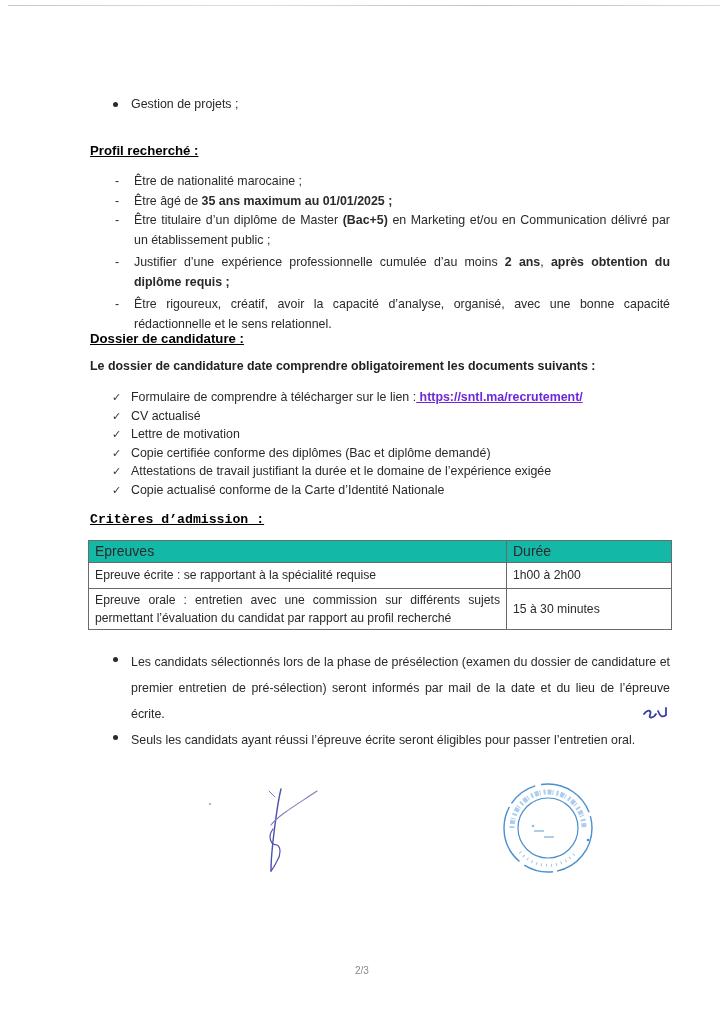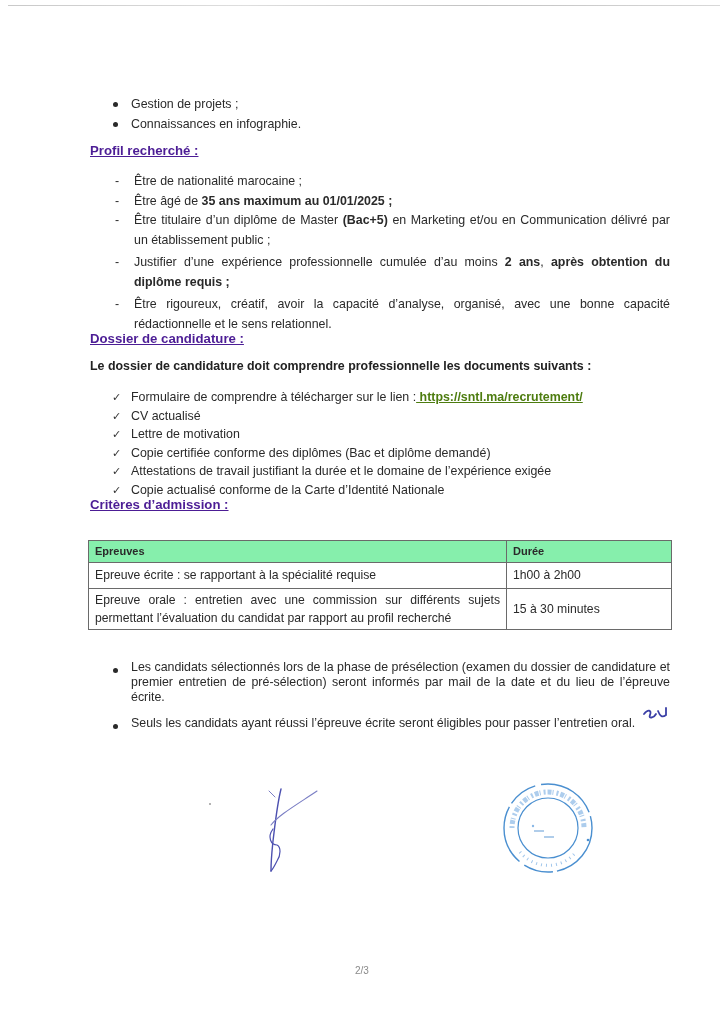--- a/index.html
+++ b/index.html
@@ -18,88 +18,87 @@
     .page { position: absolute; left: 0; top: 0; width: 724px; height: 1024px; border-radius: 6px; }
 
     .bullet-list { position: absolute; left: 113px; list-style: none; }
     .bullet-list li { position: relative; padding-left: 18px; height: 20px; line-height: 20px; }
     .bullet-list li .dot {
       position: absolute; left: 0; top: 8px; width: 5px; height: 5px; border-radius: 50%; background: #2a2a2a;
     }
 
     .heading {
       position: absolute; left: 90px; font-weight: bold; text-decoration: underline;
-      font-size: 13.2px; color: #4c1d95;
+      font-size: 13.2px; color: #000000;
     }
 
     .dash-list { position: absolute; left: 115px; width: 555px; list-style: none; }
     .dash-list li { position: relative; padding-left: 19px; line-height: 19.5px; margin-bottom: 0px; text-align: justify; }
     .dash-list li .dash { position: absolute; left: 0; top: 0; }
 
     .intro {
       position: absolute; left: 90px; top: 358px; font-weight: bold; font-size: 12.4px; color: #222;
     }
 
     .check-list { position: absolute; left: 112px; top: 388px; list-style: none; }
     .check-list li { position: relative; padding-left: 19px; height: 18.5px; line-height: 18.5px; }
     .check-list li .check { position: absolute; left: 0; top: 0; font-size: 11px; color: #333; }
-    .check-list a { color: #4d7c0f; font-weight: bold; text-decoration: underline; }
+    .check-list a { color: #6d28d9; font-weight: bold; text-decoration: underline; }
 
     table.admission {
       position: absolute; left: 88px; top: 540px; width: 584px; border-collapse: collapse;
       font-size: 12.2px; color: #2a2a2a;
     }
     table.admission th, table.admission td { border: 1px solid #6a6a6a; padding: 2px 6px; vertical-align: middle; }
-    table.admission th { background: #86efac; text-align: left; font-weight: bold; height: 21px; font-size: 11px; }
+    table.admission th { background: #14b8a6; text-align: left; font-weight: normal; height: 21px; font-size: 14px; }
     table.admission td { height: 26px; }
     table.admission td.col1 { width: 418px; text-align: justify; }
     table.admission tr.tall td { height: 40px; line-height: 18px; }
 
     .notes { position: absolute; left: 113px; top: 649px; width: 557px; list-style: none; }
-    .notes li { position: relative; padding-left: 18px; line-height: 15px; text-align: justify; margin-top: 11px; }
+    .notes li { position: relative; padding-left: 18px; line-height: 26px; text-align: justify; }
     .notes li .dot { position: absolute; left: 0; top: 8px; width: 5px; height: 5px; border-radius: 50%; background: #2a2a2a; }
 
     .paraphe { position: absolute; left: 640px; top: 702px; }
     .signature { position: absolute; left: 265px; top: 785px; }
     .stamp { position: absolute; left: 498px; top: 780px; }
     .speck { position: absolute; left: 209px; top: 803px; width: 2px; height: 2px; background: #9a9a9a; border-radius: 50%; }
     .page-number { position: absolute; left: 355px; top: 962px; color: #8a8a8a; font-size: 10px; }
   </style>
 </head>
 <body>
 
 <div class="page">
   <div class="top-rule"></div>
 
   <ul class="bullet-list" style="top:94px;">
     <li><span class="dot"></span><span>Gestion de projets ;</span></li>
-    <li><span class="dot"></span><span>Connaissances en infographie.</span></li>
   </ul>
 
   <div class="heading" style="top:142px;">Profil recherché :</div>
   <ul class="dash-list" style="top:172px;">
     <li><span class="dash">-</span><span>Être de nationalité marocaine ;</span></li>
     <li><span class="dash">-</span><span>Être âgé de </span><b>35 ans maximum au 01/01/2025 ;</b></li>
     <li><span class="dash">-</span><span>Être titulaire d’un diplôme de Master </span><b>(Bac+5)</b><span> en Marketing et/ou en Communication délivré par un établissement public ;</span></li>
     <li style="margin-top:3px;"><span class="dash">-</span><span>Justifier d’une expérience professionnelle cumulée d’au moins </span><b>2 ans</b><span>, </span><b>après obtention du diplôme requis ;</b></li>
     <li style="margin-top:3px;"><span class="dash">-</span><span>Être rigoureux, créatif, avoir la capacité d’analyse, organisé, avec une bonne capacité rédactionnelle et le sens relationnel.</span></li>
   </ul>
 
   <div class="heading" style="top:330px;">Dossier de candidature :</div>
-  <div class="intro">Le dossier de candidature doit comprendre professionnelle les documents suivants :</div>
+  <div class="intro">Le dossier de candidature date comprendre obligatoirement les documents suivants :</div>
   <ul class="check-list">
     <li><span class="check">✓</span><span>Formulaire de comprendre à télécharger sur le lien :</span><a> https://sntl.ma/recrutement/</a></li>
     <li><span class="check">✓</span><span>CV actualisé</span></li>
     <li><span class="check">✓</span><span>Lettre de motivation</span></li>
     <li><span class="check">✓</span><span>Copie certifiée conforme des diplômes (Bac et diplôme demandé)</span></li>
     <li><span class="check">✓</span><span>Attestations de travail justifiant la durée et le domaine de l’expérience exigée</span></li>
     <li><span class="check">✓</span><span>Copie actualisé conforme de la Carte d’Identité Nationale</span></li>
   </ul>
 
-  <div class="heading" style="top:496px;">Critères d’admission :</div>
+  <div class="heading" style="top:511px;font-family:Liberation Mono, monospace;">Critères d’admission :</div>
   <table class="admission">
     <thead>
       <tr>
         <th>Epreuves</th>
         <th>Durée</th>
       </tr>
     </thead>
     <tbody>
       <tr>
         <td class="col1">Epreuve écrite : se rapportant à la spécialité requise</td>

